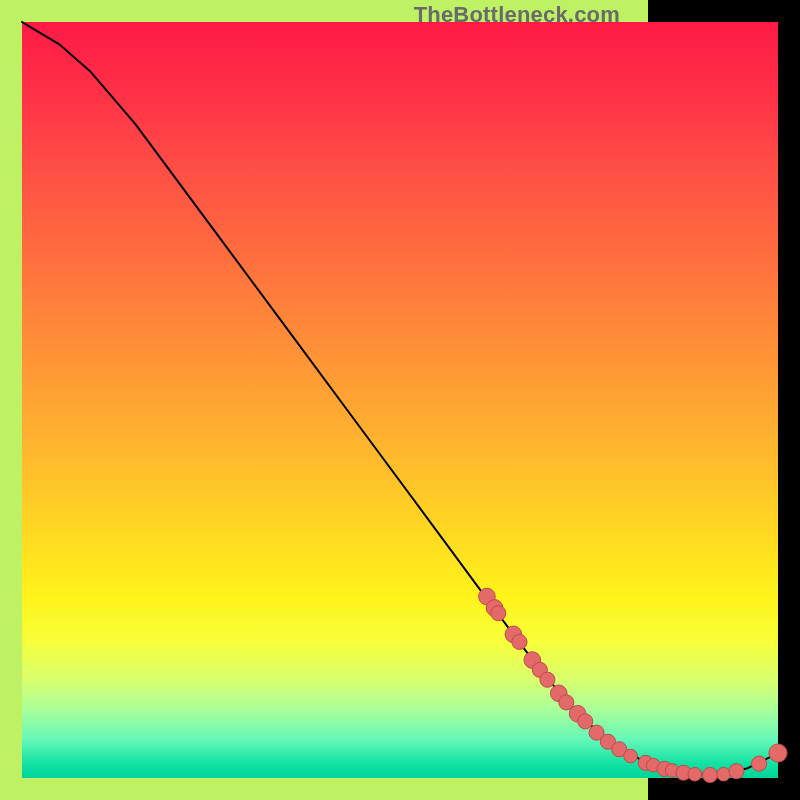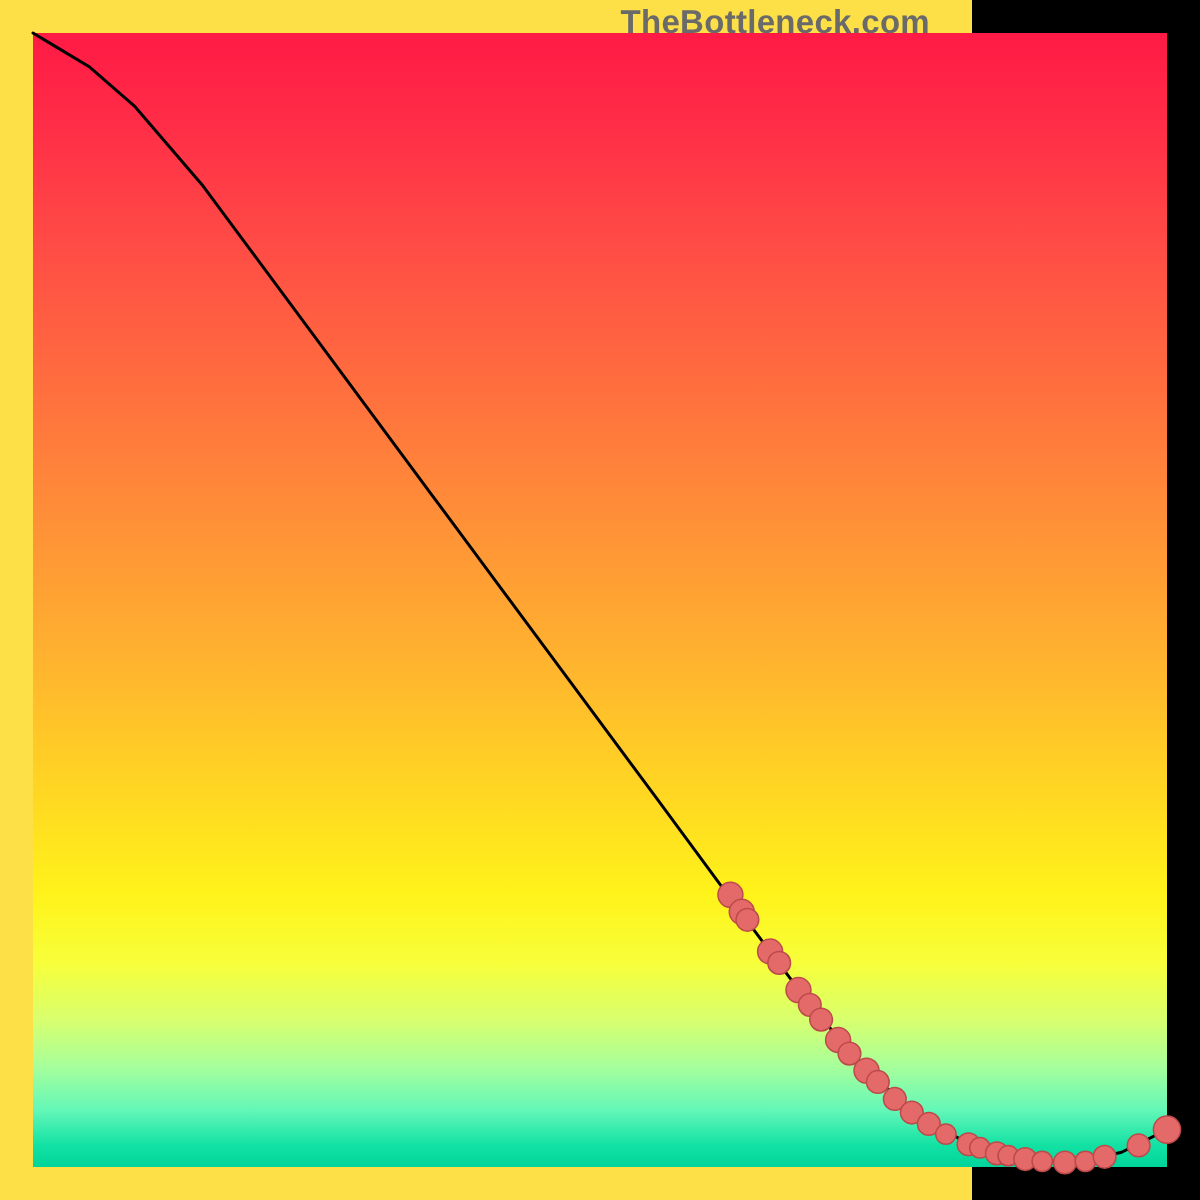--- a/index.html
+++ b/index.html
@@ -7,21 +7,21 @@
     width: 800px;
     height: 800px;
     background: #000;
     overflow: hidden;
     font-family: Arial, Helvetica, sans-serif;
   }
   .stage {
     position: relative;
     width: 648px;
     height: 800px;
-    background: #fde047;
+    background: #bef264;
   }
   .plot-area {
     position: absolute;
     left: 22px;
     top: 22px;
     width: 756px;
     height: 756px;
     
     background: linear-gradient(
       to bottom,

